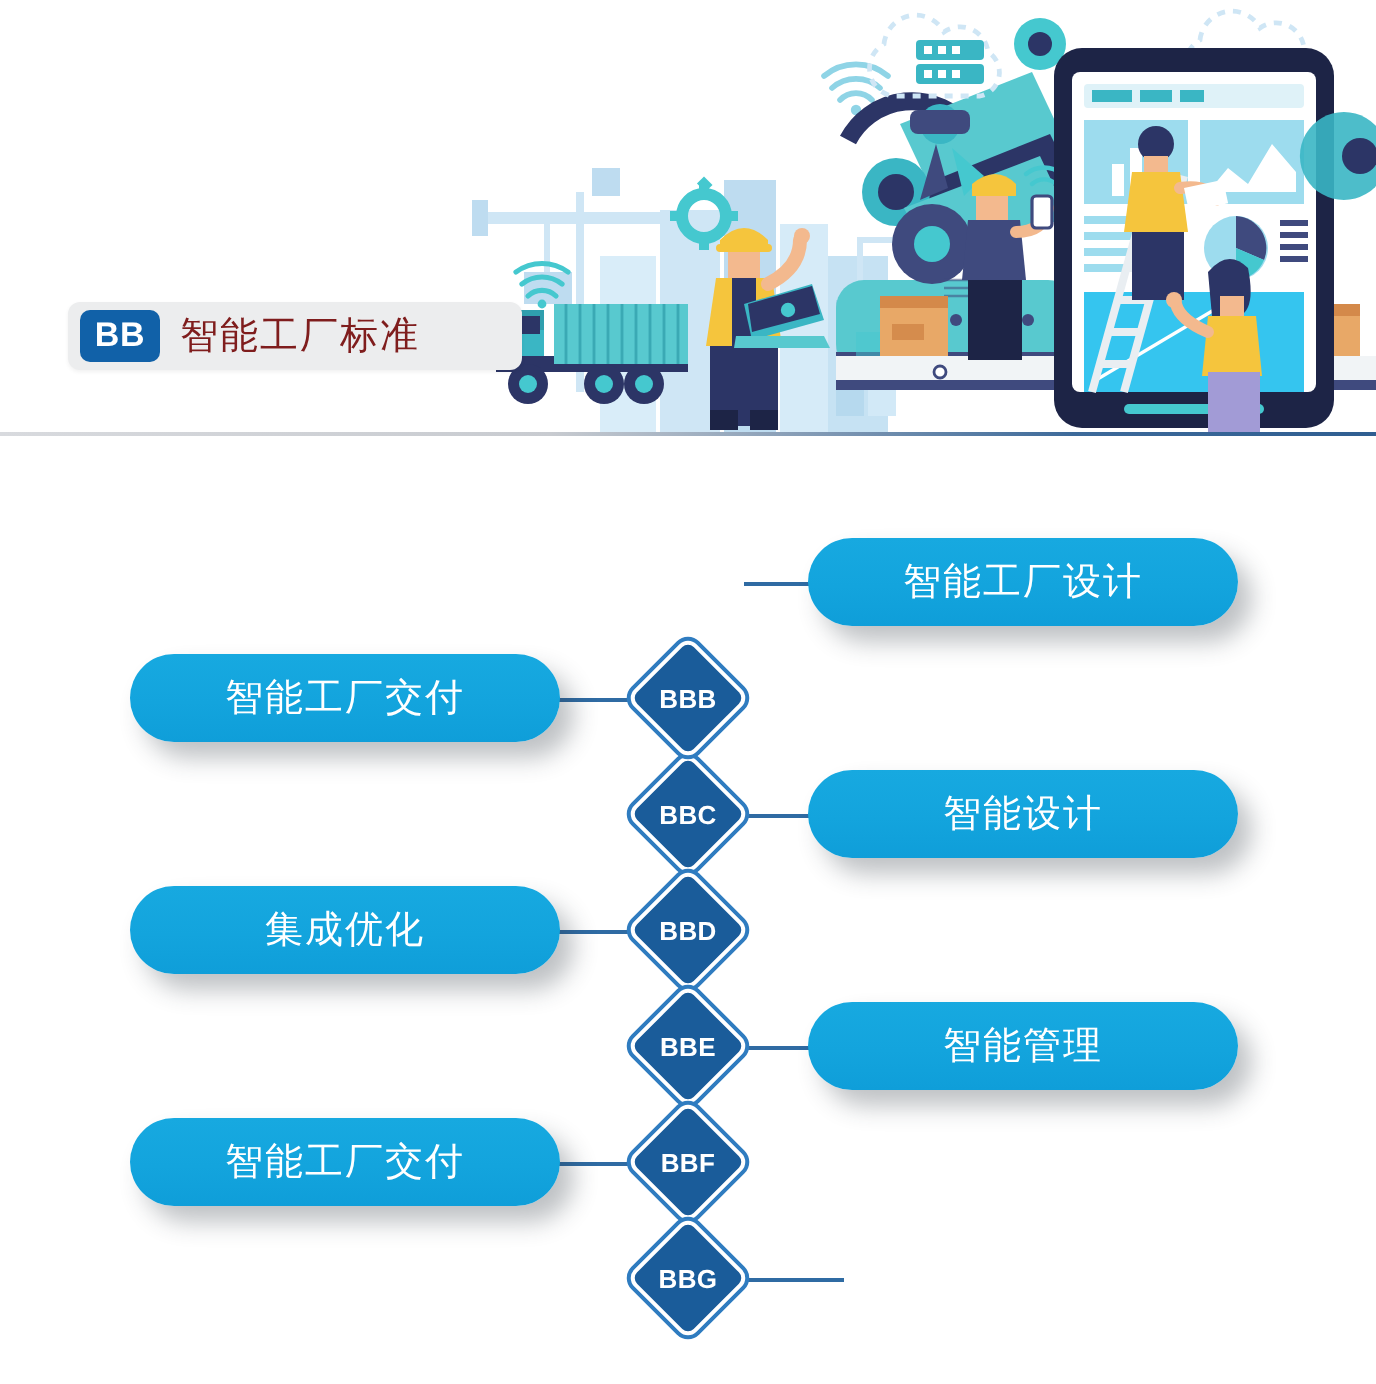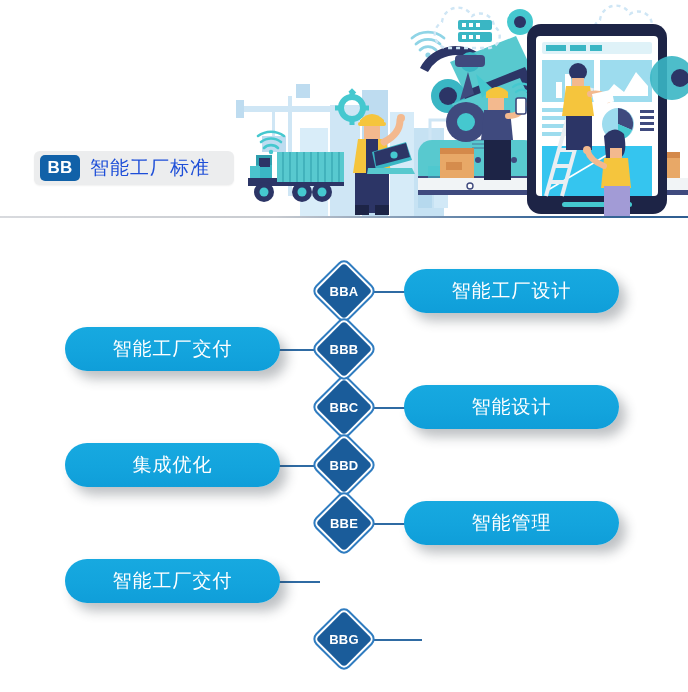--- a/index.html
+++ b/index.html
@@ -15,40 +15,40 @@
   #hero{position:absolute;left:0;top:0;width:688px;height:232px;overflow:hidden;}
   #hero-art{position:absolute;left:0;top:0;width:688px;height:222px;}
   #header-divider{
     position:absolute;left:0;top:216px;width:688px;height:2px;
     background:linear-gradient(to right,#d8dade 0%,#c8cbd0 40%,#3d6a9a 78%,#2f5e91 100%);
   }
 
   
   #title-chip{
     position:absolute;left:34px;top:151px;
-    height:34px;width:200px;
+    height:34px;width:227px;
     background:#ecedee;
     border-radius:6px;
     display:flex;align-items:center;
     box-shadow:0 1px 2px rgba(0,0,0,.06);
   }
   #title-badge{
     margin-left:6px;
     width:40px;height:26px;
     background:#1161a8;
     border-radius:5px;
     color:#ffffff;
     font-size:17px;font-weight:bold;
     display:flex;align-items:center;justify-content:center;
     letter-spacing:.3px;
     flex:0 0 auto;
   }
   #title-text{
     margin-left:10px;
-    color:#1d4ed8;
+    color:#7f1d1d;
     font-size:19px;
     letter-spacing:1px;
     white-space:nowrap;
   }
 
   
   #diagram{position:absolute;left:0;top:232px;width:688px;height:460px;}
 
   .conn{position:absolute;height:2px;background:#2f6ba3;}
 
@@ -374,38 +374,38 @@
   <div class="conn" style="left:266px;top:349px;width:54px;"></div>
   <div class="conn" style="left:372px;top:407px;width:50px;"></div>
 
   <div class="pill right" style="top:37px;">智能工厂设计</div>
   <div class="pill left" style="top:95px;">智能工厂交付</div>
   <div class="pill right" style="top:153px;">智能设计</div>
   <div class="pill left" style="top:211px;">集成优化</div>
   <div class="pill right" style="top:269px;">智能管理</div>
   <div class="pill left" style="top:327px;">智能工厂交付</div>
 
-  <div class="node" style="top:31px;">
-    <div class="dia"></div>
-    <div class="dia-label">BBA</div>
-  </div>
   <div class="node" style="top:147px;">
     <div class="dia"></div>
     <div class="dia-label">BBC</div>
   </div>
   <div class="node" style="top:89px;">
     <div class="dia"></div>
     <div class="dia-label">BBB</div>
   </div>
   <div class="node" style="top:205px;">
     <div class="dia"></div>
     <div class="dia-label">BBD</div>
   </div>
   <div class="node" style="top:263px;">
     <div class="dia"></div>
     <div class="dia-label">BBE</div>
   </div>
+  <div class="node" style="top:321px;">
+    <div class="dia"></div>
+    <div class="dia-label">BBF</div>
+  </div>
   <div class="node" style="top:379px;">
     <div class="dia"></div>
     <div class="dia-label">BBG</div>
   </div>
 
 </div>
 
 </body></html>

